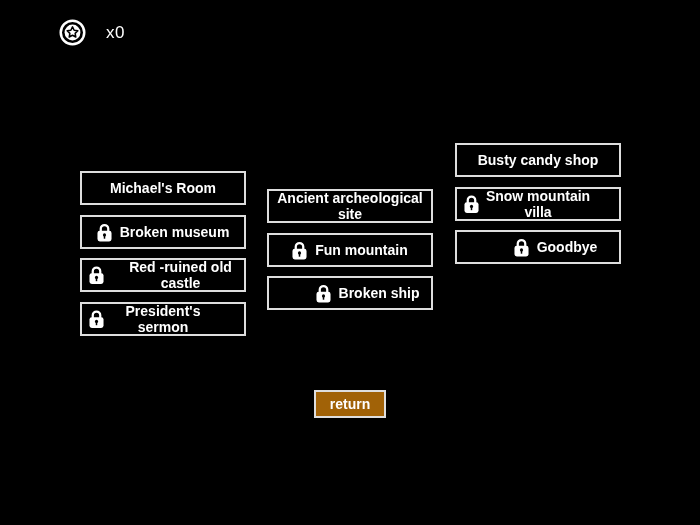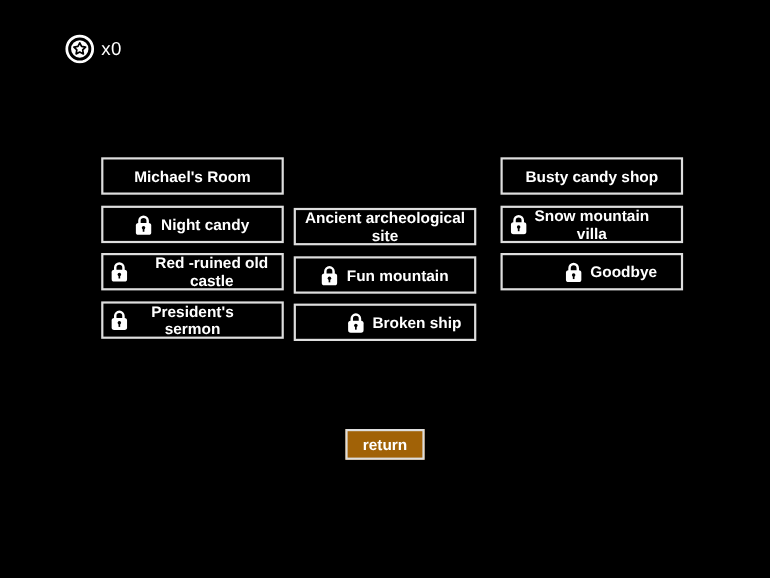--- a/index.html
+++ b/index.html
@@ -16,22 +16,21 @@
     font-family: "Liberation Sans", sans-serif;
   }
 
   
   .hud {
     position: absolute;
     left: 59px;
     top: 19px;
     display: flex;
     align-items: center;
-    gap: 6px;
-    margin-top: 12px;
+    gap: 20px;
   }
   .star-coin {
     width: 27px;
     height: 27px;
     display: block;
   }
   .star-count {
     color: #ffffff;
     font-size: 17px;
     font-weight: 400;
@@ -69,21 +68,21 @@
     margin-right: 8px;
   }
   .btn .lock.edge {
     position: absolute;
     left: 7px;
     top: 50%;
     transform: translateY(-50%);
   }
 
   
-  .c1 { left: 92px; }
+  .c1 { left: 80px; margin-top: 28px; }
   .c2 { left: 267px; margin-top: 46px; }
   .c3 { left: 455px; }
   .r1 { top: 143px; }
   .r2 { top: 187px; }
   .r3 { top: 230px; padding-left: 37px; }
   .r4 { top: 274px; }
 
   
   .return-btn {
     position: absolute;
@@ -128,21 +127,21 @@
     <span class="label">Busty candy shop</span>
   </div>
 
   <div class="btn c1 r2">
     <svg class="lock inline" viewBox="0 0 16 20">
       <path d="M4 9 V6 a4 4 0 0 1 8 0 V9" fill="none" stroke="#ffffff" stroke-width="2.4"></path>
       <rect x="0.5" y="8" width="15" height="11.5" rx="2.5" fill="#ffffff"></rect>
       <circle cx="8" cy="12.6" r="1.7" fill="#000000"></circle>
       <rect x="7.2" y="13.2" width="1.6" height="3.4" fill="#000000"></rect>
     </svg>
-    <span class="label">Night candy</span>
+    <span class="label">Broken museum</span>
   </div>
   <div class="btn c2 r2">
     <svg class="lock inline" viewBox="0 0 16 20">
       <path d="M4 9 V6 a4 4 0 0 1 8 0 V9" fill="none" stroke="#ffffff" stroke-width="2.4"></path>
       <rect x="0.5" y="8" width="15" height="11.5" rx="2.5" fill="#ffffff"></rect>
       <circle cx="8" cy="12.6" r="1.7" fill="#000000"></circle>
       <rect x="7.2" y="13.2" width="1.6" height="3.4" fill="#000000"></rect>
     </svg>
     <span class="label">Fun mountain</span>
   </div>

